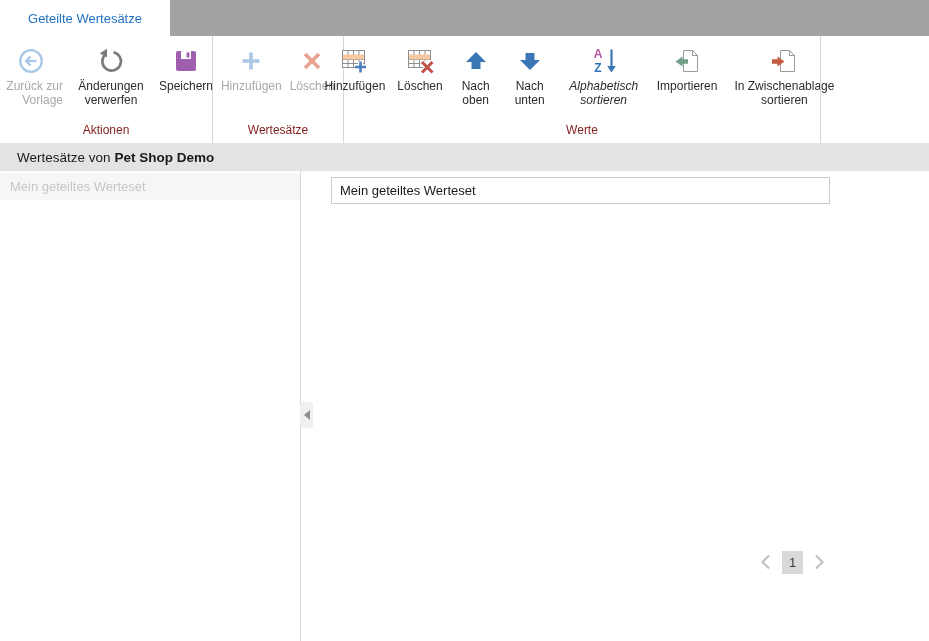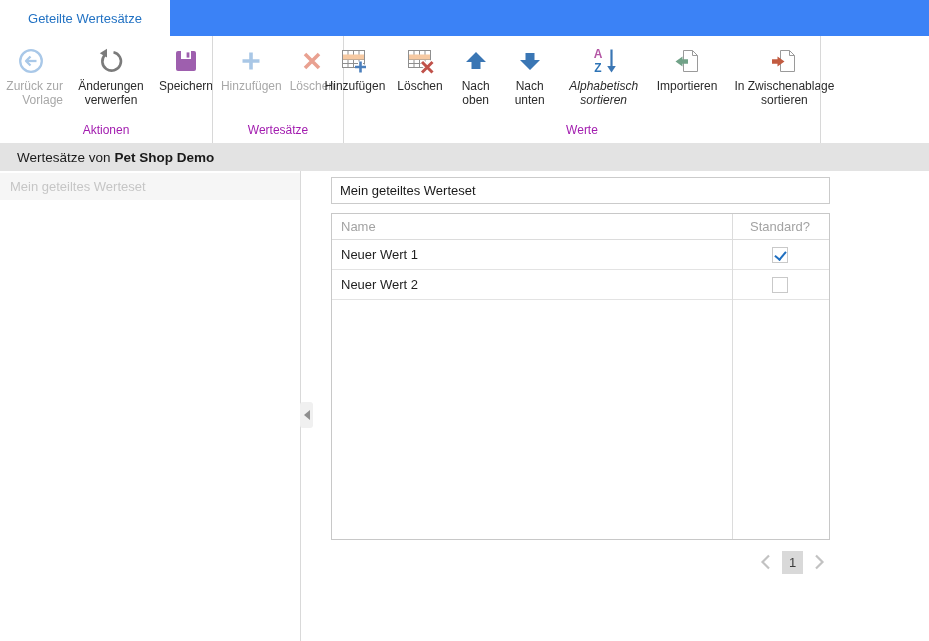--- a/index.html
+++ b/index.html
@@ -1,31 +1,31 @@
 <!DOCTYPE html>
 <html><head>
 <meta charset="utf-8">
 <style>
   * { margin:0; padding:0; box-sizing:border-box; }
   html,body { background:#fff; }
   body { font-family:"Liberation Sans","DejaVu Sans",sans-serif; }
   .window { position:relative; width:929px; height:641px; background:#fff; overflow:hidden; }
 
   
-  .tabstrip { position:absolute; top:0; left:0; right:0; height:36px; background:#3b82f6; }
+  .tabstrip { position:absolute; top:0; left:0; right:0; height:36px; background:#a3a3a3; }
   .tab-active { position:absolute; left:0; top:0; width:170px; height:36px; background:#fff;
                 display:flex; align-items:center; justify-content:center;
                 color:#2272c3; font-size:13px; cursor:default; }
 
   
   .ribbon { position:absolute; top:36px; left:0; right:0; height:107px; background:#fff; display:flex; }
   .rgroup { display:flex; flex-direction:column; flex:0 0 auto; }
   .rgroup.sep { border-left:1px solid #d8d8d8; }
   .rgroup-buttons { flex:1; display:flex; align-items:flex-start; justify-content:center; padding-top:7px; gap:2px; }
-  .rgroup-label { text-align:center; font-size:12px; color:#a21caf; padding-bottom:6px; }
+  .rgroup-label { text-align:center; font-size:12px; color:#7f1d1d; padding-bottom:6px; }
   .rbtn { display:flex; flex-direction:column; align-items:center; padding:0 3px; cursor:default; }
   .rbtn .icon { height:36px; display:flex; align-items:center; justify-content:center; }
   .rbtn .lbl { font-size:12px; line-height:14px; text-align:center; color:#2b2b2b; white-space:normal; }
   .rbtn.disabled .lbl { color:#a8a8a8; }
   .w64 .lbl{width:64px;text-align:right;} .w78 .lbl{width:80px;} .w40 .lbl{width:42px;}
   .w80 .lbl{width:82px;font-style:italic;} .w108 .lbl{width:110px;}
   .rfiller { flex:1 1 auto; border-left:1px solid #d8d8d8; }
 
   
   .infobar { position:absolute; top:143px; left:0; right:0; height:28px; background:#e3e3e3;
@@ -224,39 +224,20 @@
 
   <div class="sidebar">
     <div class="sidebar-item selected">Mein geteiltes Werteset</div>
   </div>
   <div class="collapse-handle">
     <span class="collapse-tri"></span>
   </div>
 
   <input class="name-input" type="text" value="Mein geteiltes Werteset" style="">
 
-  <div class="vtable">
-    <div class="coldiv"></div>
-    <div class="thead">
-      <div class="th-name">Name</div>
-      <div class="th-std">Standard?</div>
-    </div>
-    <div class="trow">
-      <div class="td-name">Neuer Wert 1</div>
-      <div class="td-std">
-        <span class="checkbox checked"></span>
-      </div>
-    </div>
-    <div class="trow">
-      <div class="td-name">Neuer Wert 2</div>
-      <div class="td-std">
-        <span class="checkbox"></span>
-      </div>
-    </div>
-  </div>
 
   <div class="pagination">
     <span class="page-chevron">
       <svg width="13" height="18" viewBox="0 0 13 18">
         <polyline points="10,2.5 3.5,9 10,15.5" fill="none" stroke="#c2c2c2" stroke-width="2.2"></polyline>
       </svg>
     </span>
     <span class="page-box">1</span>
     <span class="page-chevron">
       <svg width="13" height="18" viewBox="0 0 13 18">

